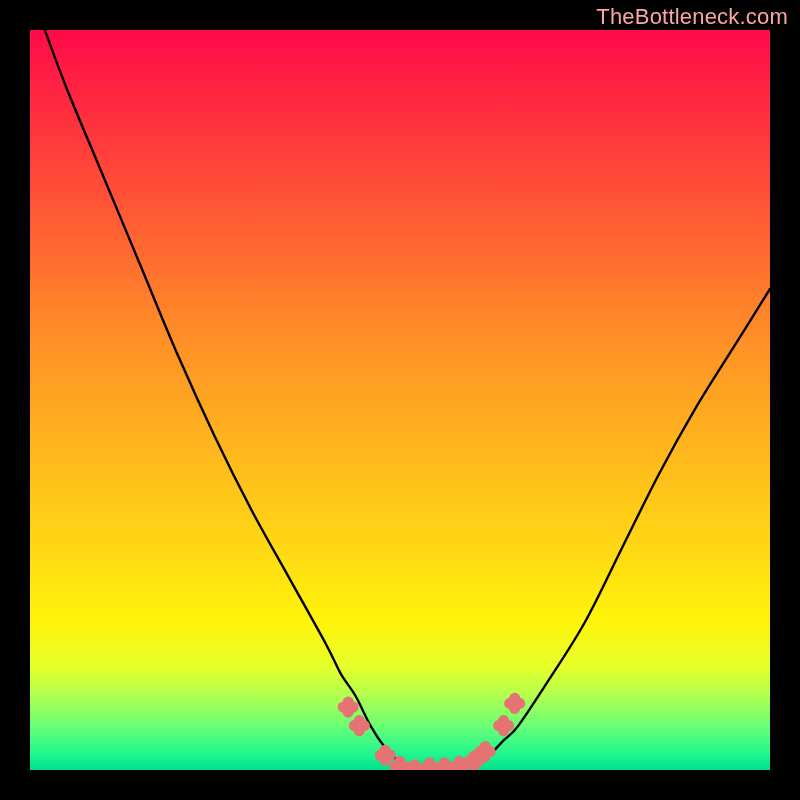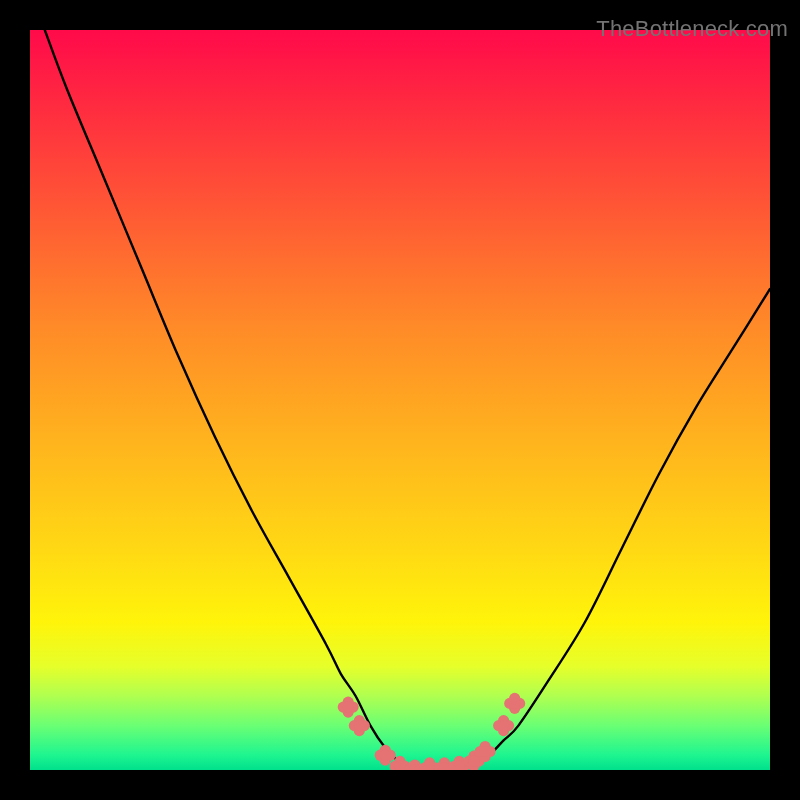--- a/index.html
+++ b/index.html
@@ -48,23 +48,23 @@
     top: 0;
     left: 0;
   }
   .markers {
     position: absolute;
     top: 0;
     left: 0;
   }
   .attribution {
     position: absolute;
-    top: 16px;
+    top: 4px;
     right: 12px;
-    color: #737373;
+    color: #fca5a5;
     font-size: 22px;
     font-weight: 400;
     letter-spacing: 0.2px;
   }
 </style>
 </head>
 <body>
 
 <div class="frame">
 

